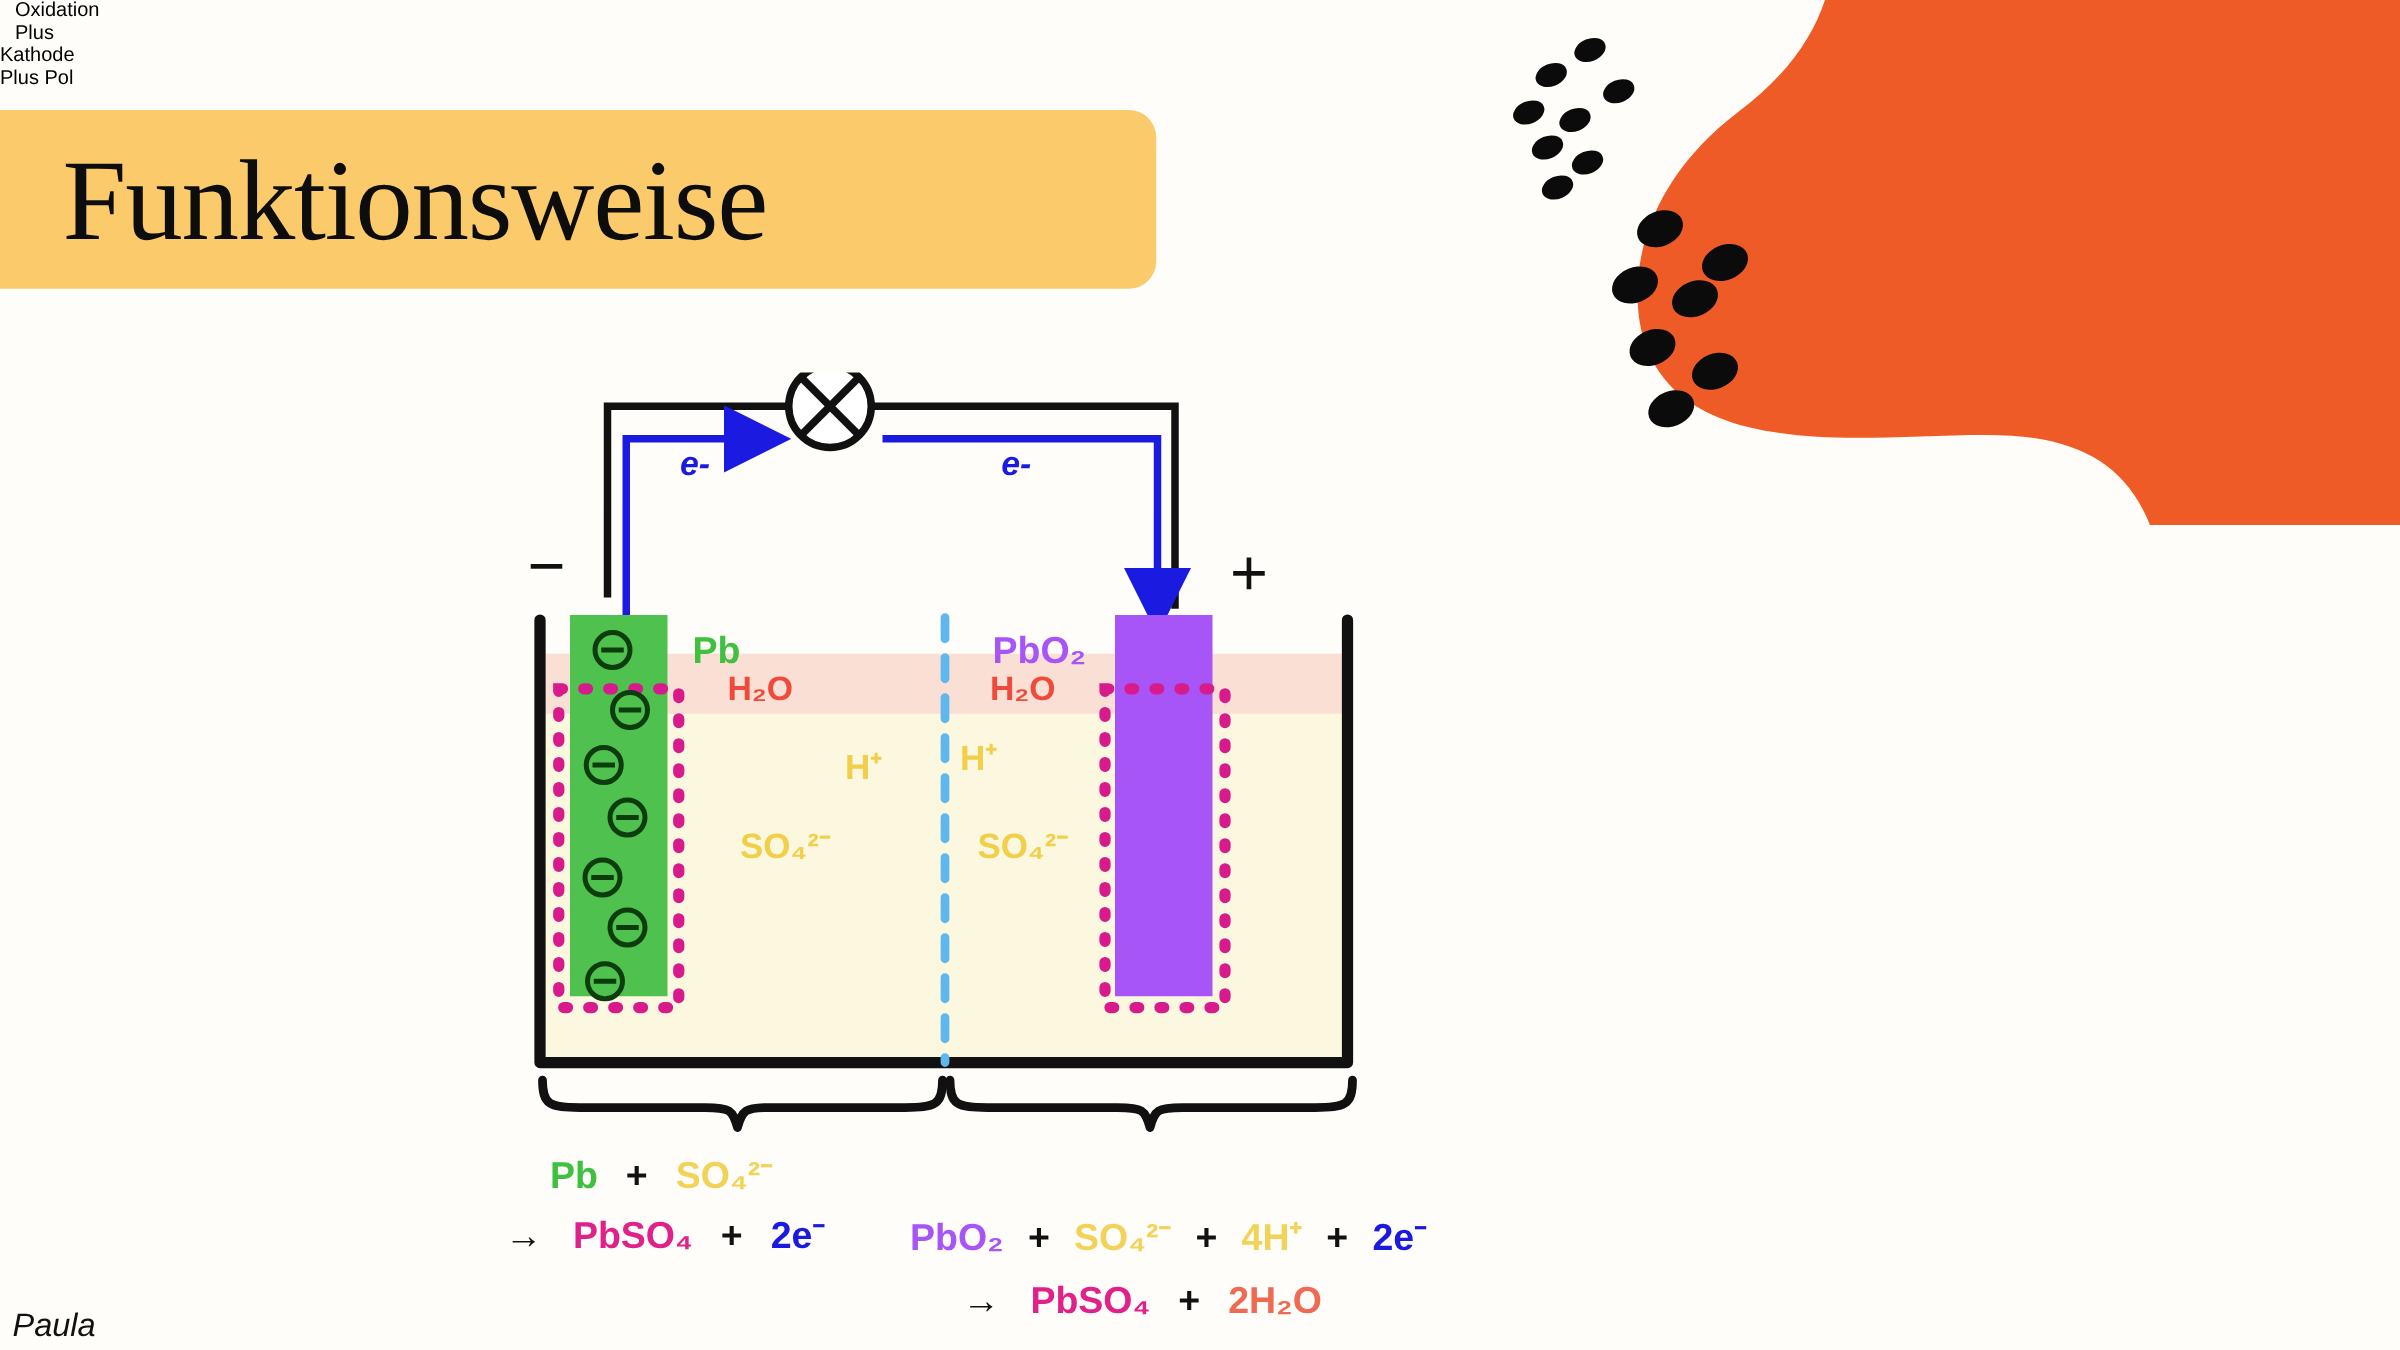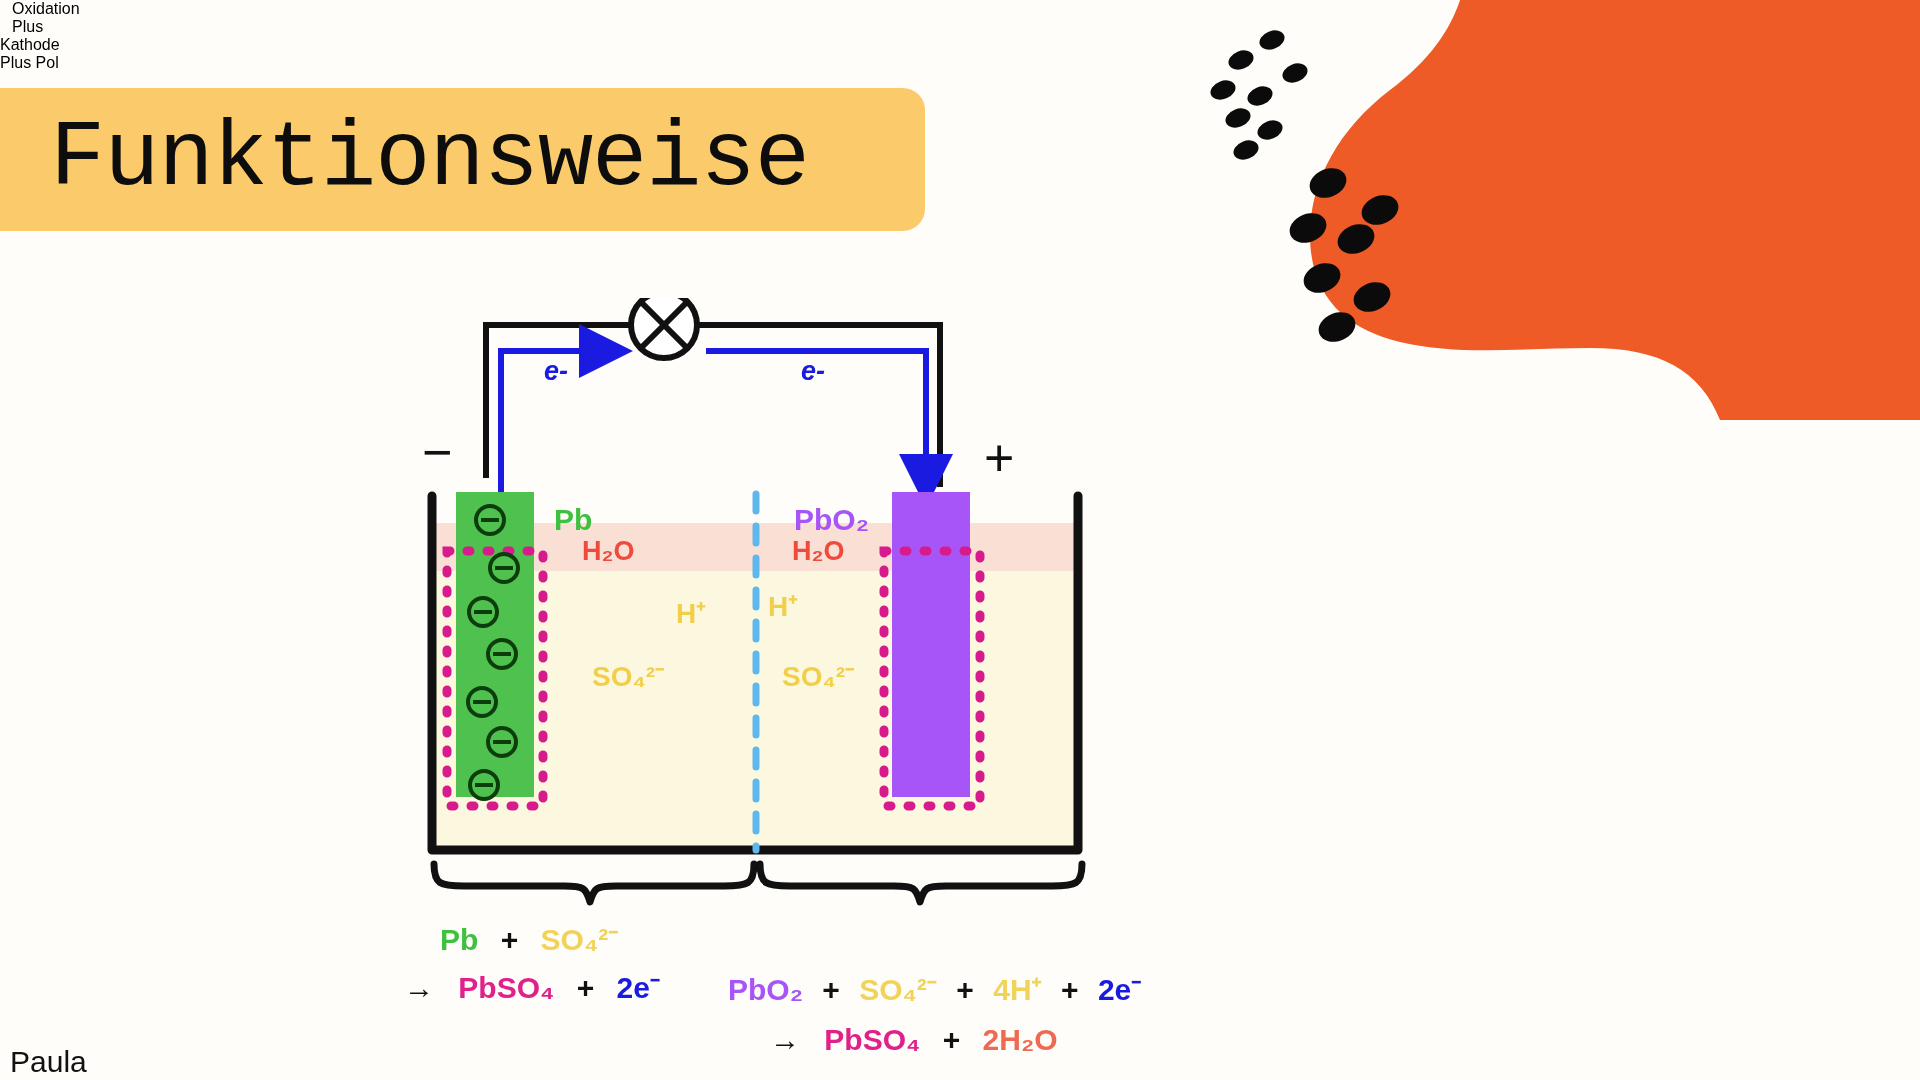--- a/index.html
+++ b/index.html
@@ -48,44 +48,45 @@
     display: flex;
     align-items: center;
   }
   #title-text {
     margin-left: 90px;
     font-size: 92px;
     line-height: 1;
     font-weight: 400;
     color: #0d0d0d;
     letter-spacing: -1px;
-    font-family: Liberation Mono, monospace;
+    font-family: Liberation Serif, serif;
   }
   #left-block  { left: 232px; top: 396px; margin-left: 12px; }
   #right-block { left: 1150px; top: 396px; }
   .side-line { display: block; }
 
   
   #diagram {
     position: absolute;
     left: 384px;
     top: 298px;
     width: 860px;
     height: 782px;
   }
   #diagram svg { display: block; }
 
   
   #footer-name {
     position: absolute;
     left: 10px;
     top: 1045px;
-    font-size: 30px;
+    font-size: 26px;
     color: #111111;
     font-family: "Liberation Sans", sans-serif;
+    font-style: italic;
   }
 </style>
 </head>
 <body>
 
 <div id="slide">
 
   <div id="deco-blob">
     <svg width="760" height="420" viewBox="0 0 760 420" xmlns="http://www.w3.org/2000/svg">
       <path d="M 760 0 L 300 0 C 290 30 270 60 230 90 C 180 128 150 180 150 235

